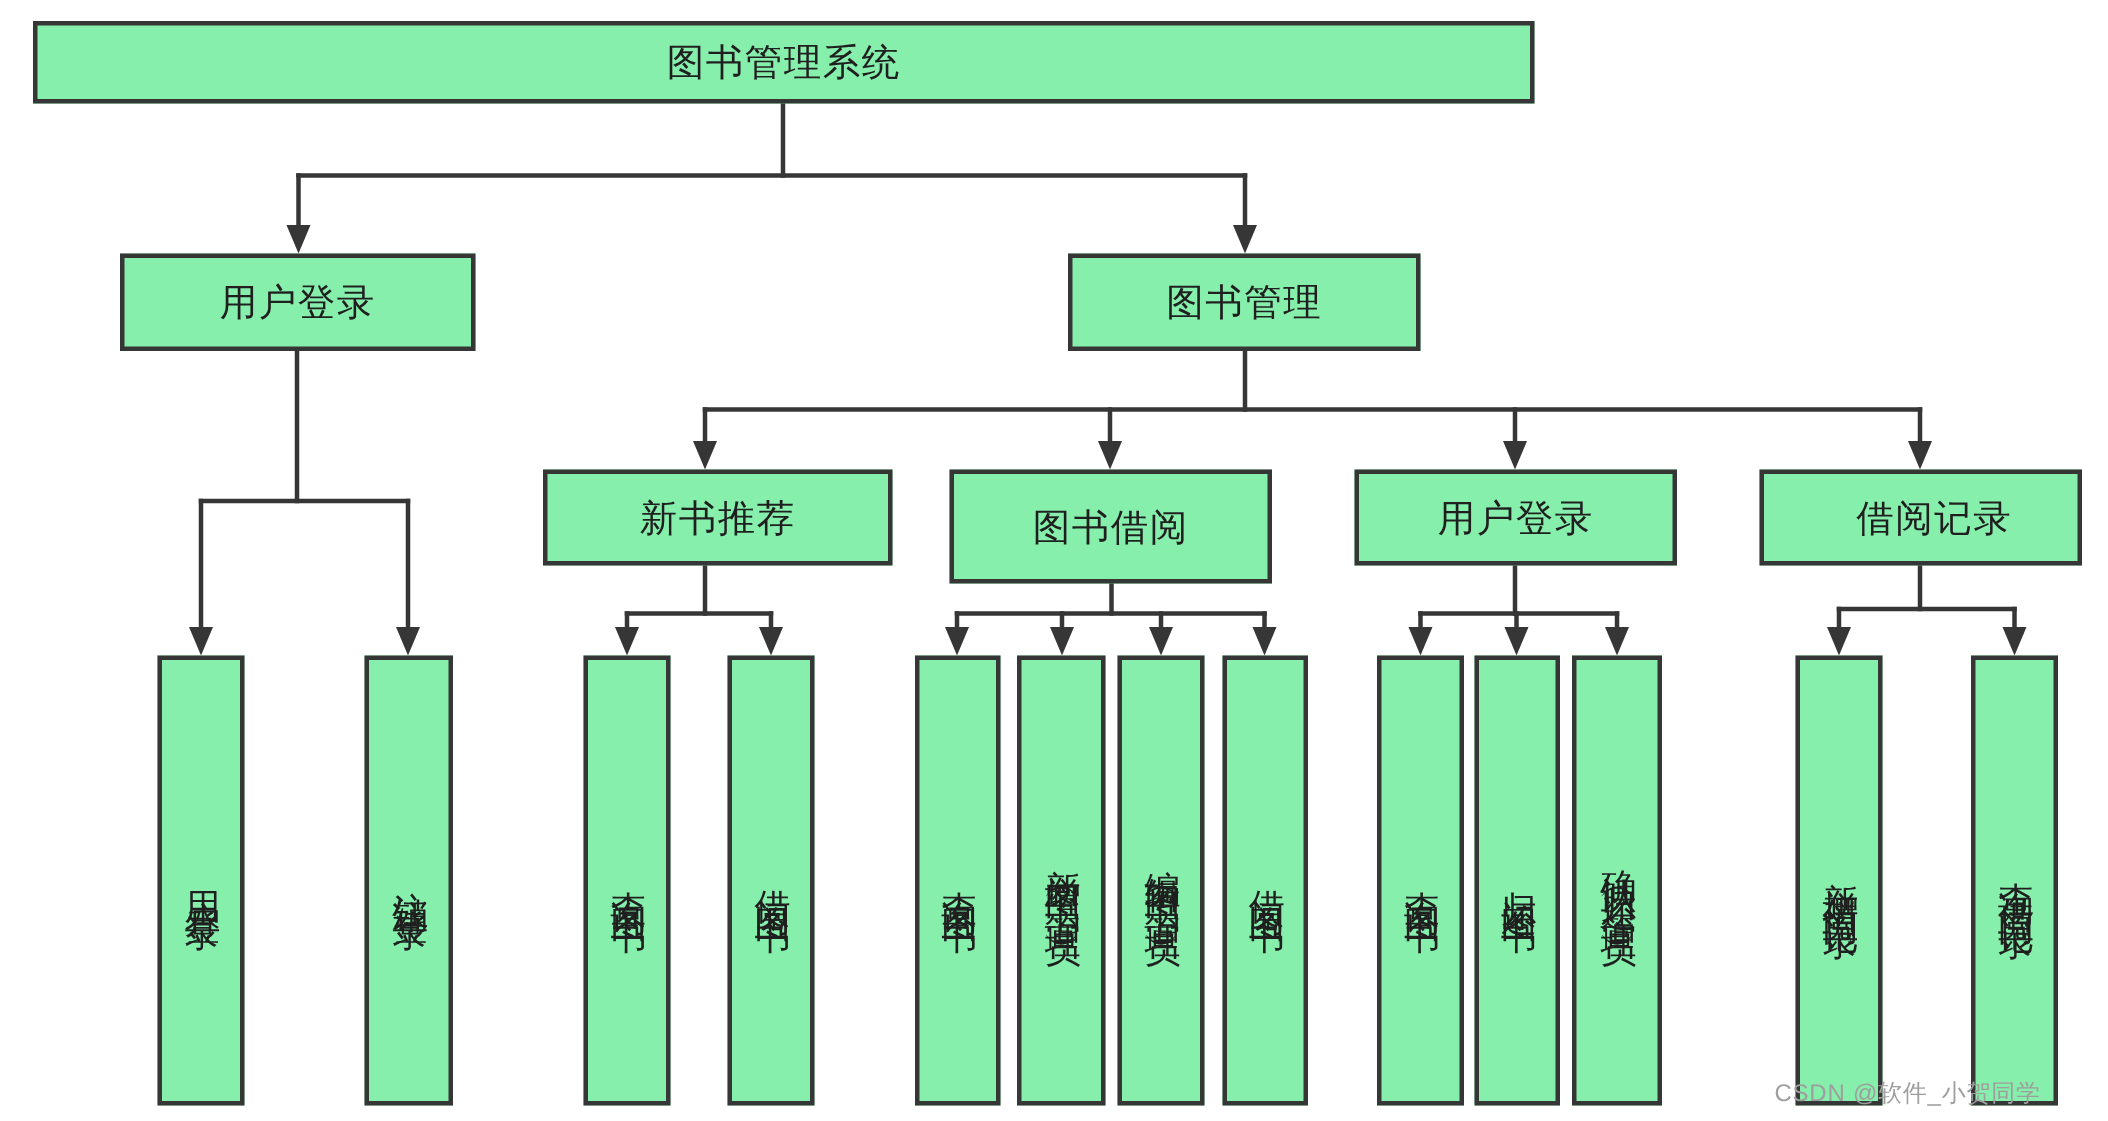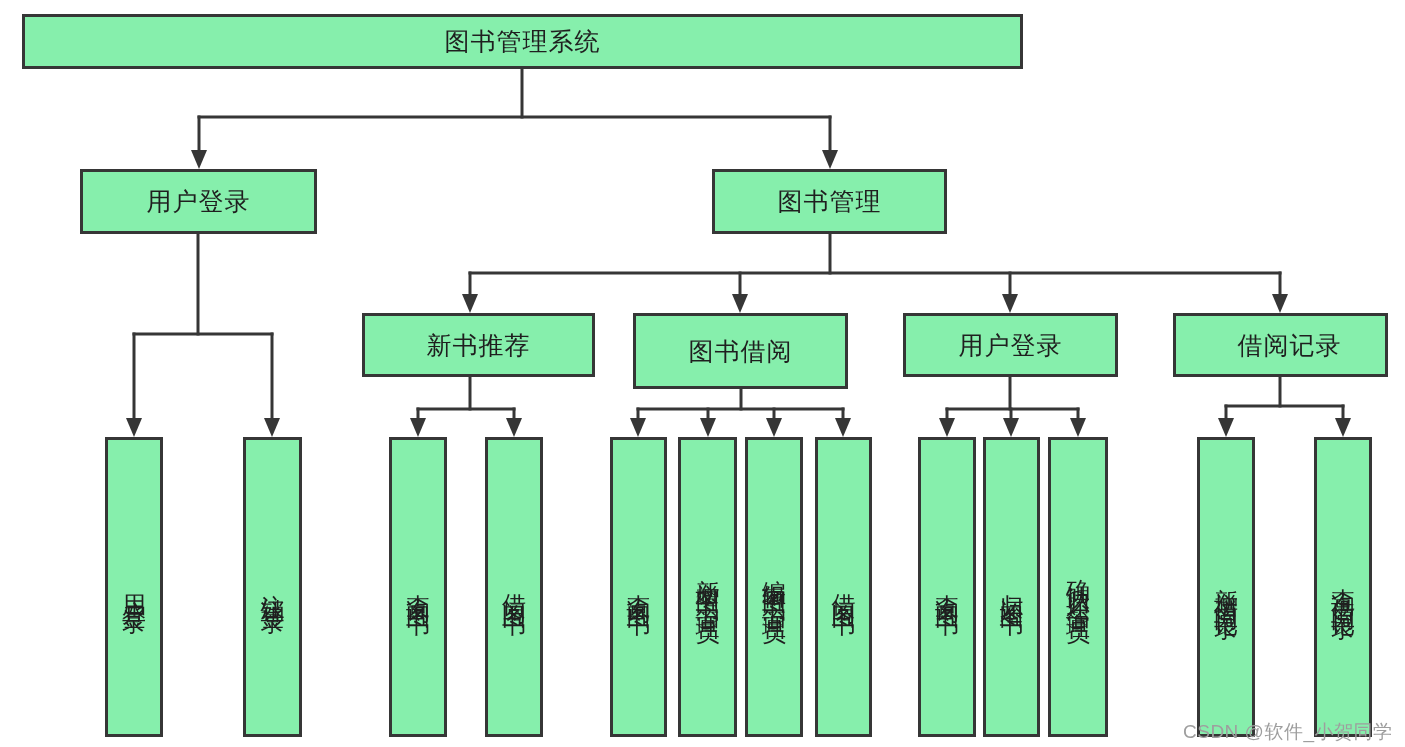--- a/index.html
+++ b/index.html
@@ -51,21 +51,21 @@
     text-orientation: mixed;
     font-size: 24px;
     letter-spacing: 6px;
     line-height: 1;
     text-align: center;
   }
   .watermark {
     position: absolute;
     left: 1183px;
     top: 719px;
-    font-size: 19px;
+    font-size: 16px;
     letter-spacing: 0.5px;
     color: var(--color-watermark, #9e9e9e);
     white-space: nowrap;
     z-index: 3;
   }
 </style>
 </head>
 <body>
 
 <div class="stage">

